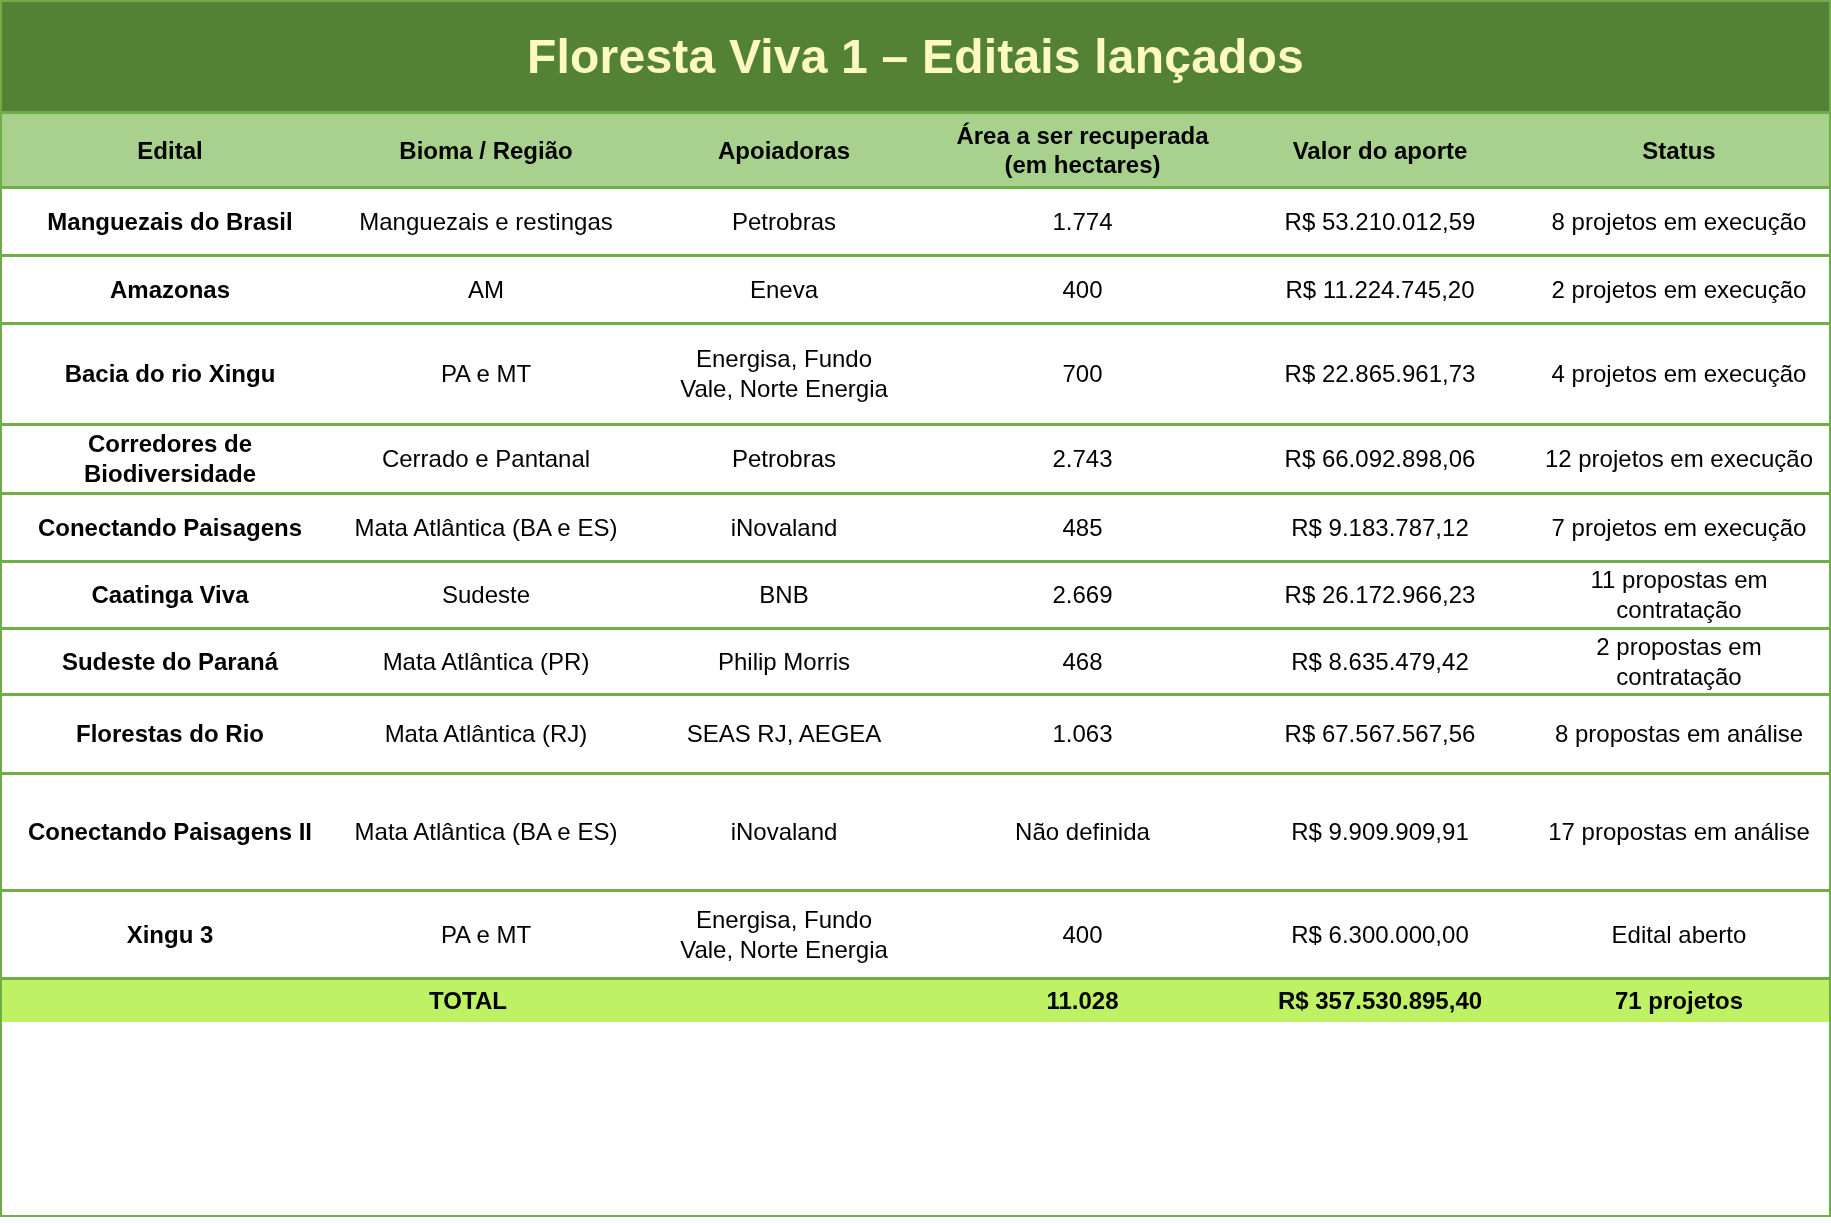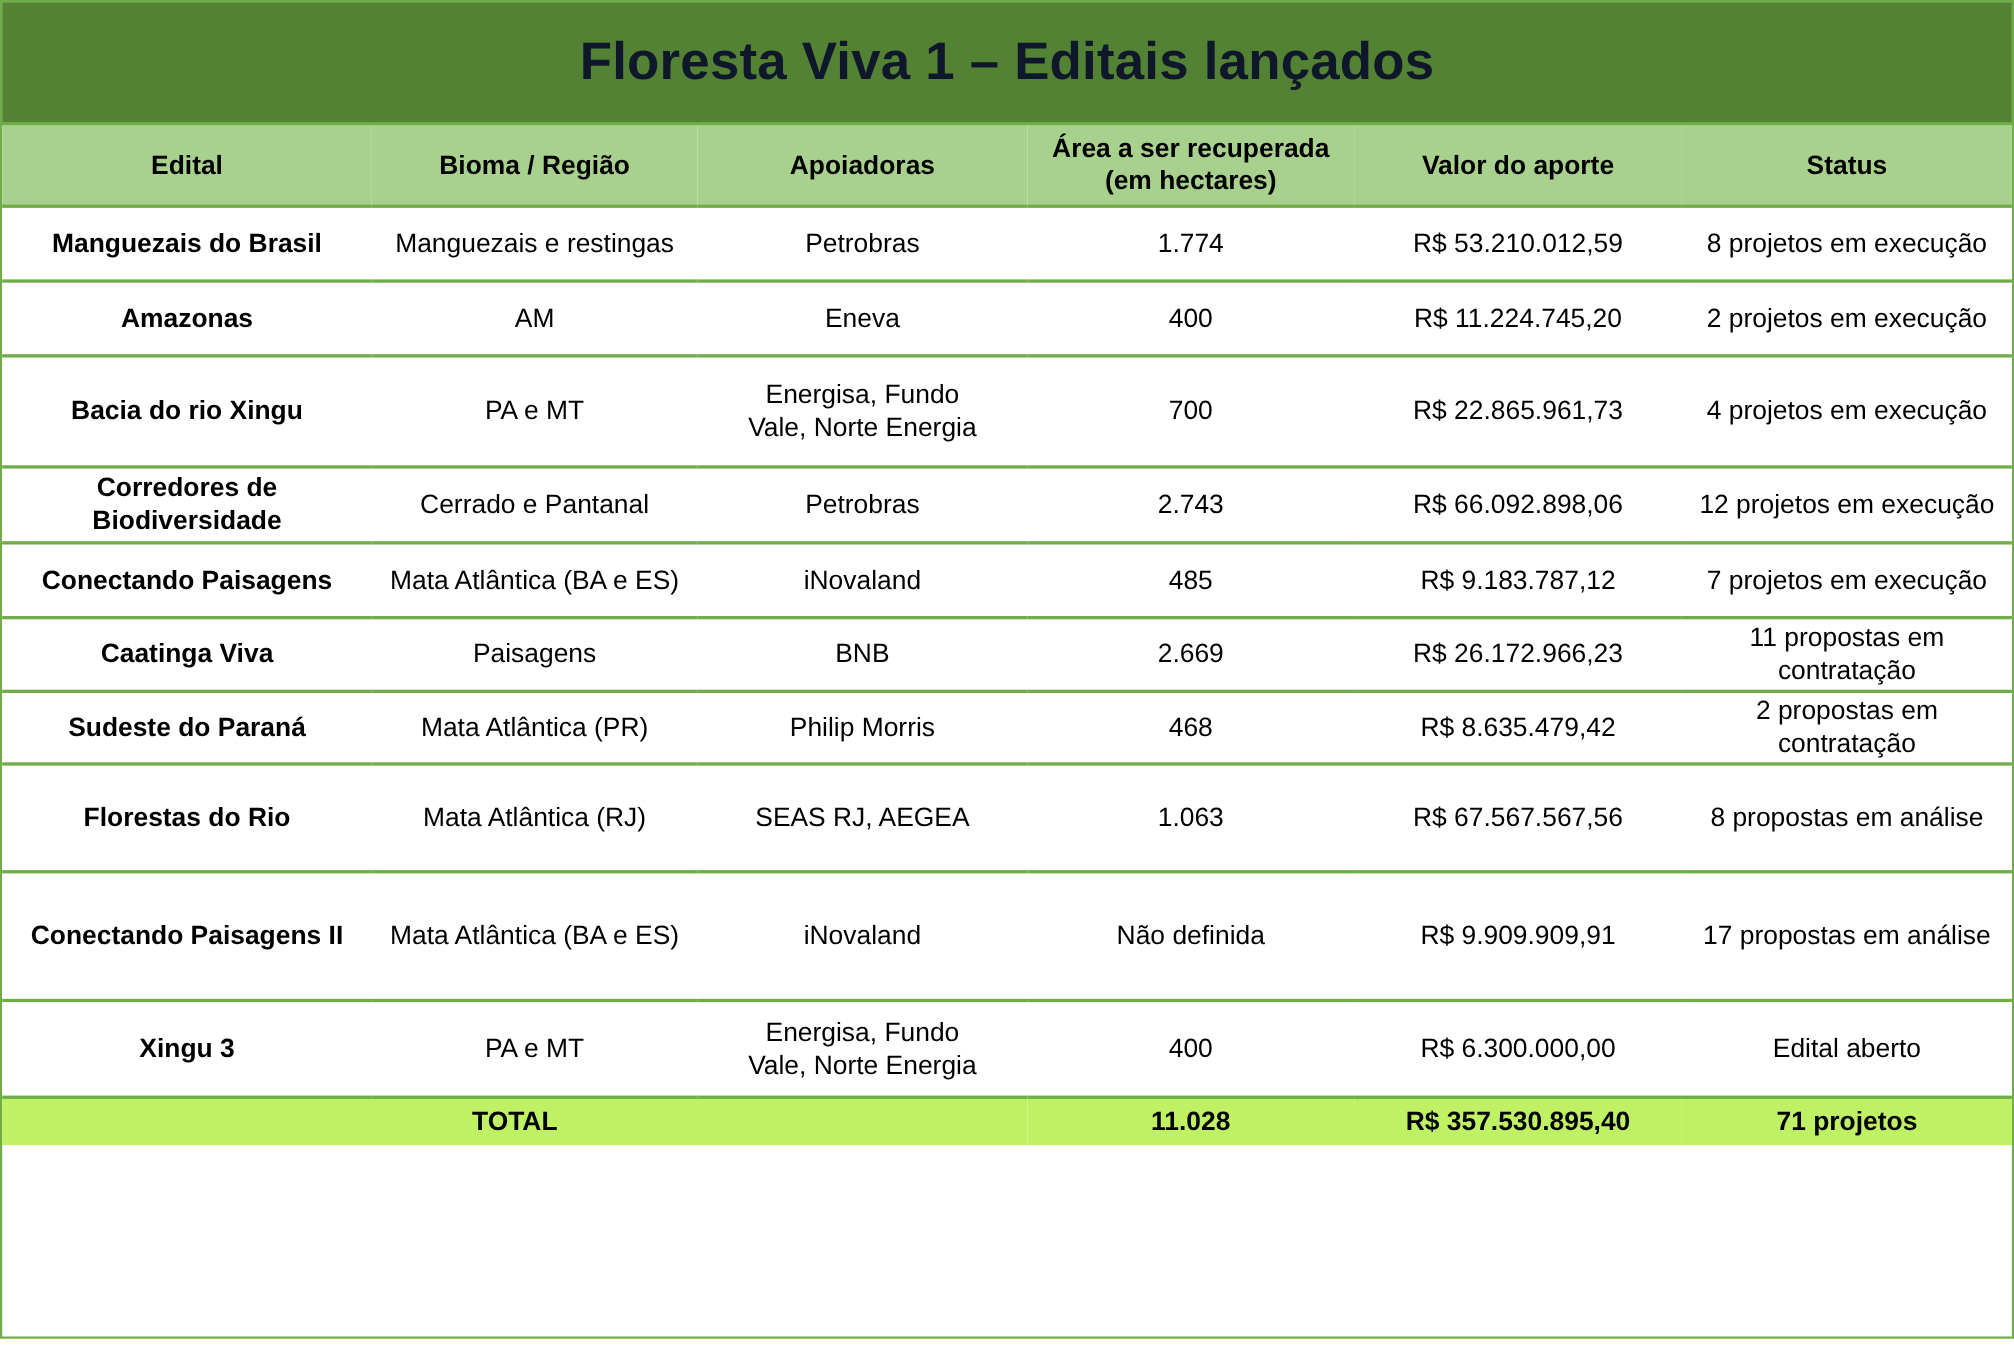--- a/index.html
+++ b/index.html
@@ -1,19 +1,19 @@
 <!DOCTYPE html>
 <html><head>
 <meta charset="utf-8">
 <style>
   html, body { margin: 0; padding: 0; background: #ffffff; }
   body { width: 1831px; height: 1224px; overflow: hidden; font-family: "Liberation Sans", sans-serif; color: #000; }
   .frame { position: absolute; left: 0; top: 0; width: 1827px; height: 1213px; border: 2px solid #70AD47; box-sizing: content-box; }
   .title-bar { position: absolute; left: 0; top: 0; width: 100%; height: 109px; background: #548235; display: flex; align-items: center; justify-content: center; border-bottom: 3px solid #70AD47; box-sizing: content-box; }
-  .title { color: #0f172a; font-weight: bold; font-size: 48px; letter-spacing: 0.2px; }
+  .title { color: #fef9c3; font-weight: bold; font-size: 48px; letter-spacing: 0.2px; }
   table { position: absolute; left: 0; top: 112px; width: 1827px; border-collapse: collapse; table-layout: fixed; }
   col.c1 { width: 336px; } col.c2 { width: 296px; } col.c3 { width: 300px; } col.c4 { width: 297px; } col.c5 { width: 298px; } col.c6 { width: 300px; }
   th { background: #A9D18E; font-weight: bold; font-size: 24px; height: 72px; border-bottom: 3px solid #70AD47; text-align: center; vertical-align: middle; line-height: 29px; padding: 0 4px; }
   td { font-size: 24px; text-align: center; vertical-align: middle; border-bottom: 3px solid #70AD47; line-height: 30px; padding: 0 4px; background: #fff; }
   td.name { font-weight: bold; }
   tr.total td { background: #bef264; font-weight: bold; border-bottom: none; height: 42px; }
 </style>
 </head>
 <body>
 
@@ -77,35 +77,35 @@
       <tr style="height:68px">
         <td class="name">Conectando Paisagens</td>
         <td>Mata Atlântica (BA e ES)</td>
         <td>iNovaland</td>
         <td>485</td>
         <td>R$ 9.183.787,12</td>
         <td>7 projetos em execução</td>
       </tr>
       <tr style="height:67px">
         <td class="name">Caatinga Viva</td>
-        <td>Paisagens</td>
+        <td>Sudeste</td>
         <td>BNB</td>
         <td>2.669</td>
         <td>R$ 26.172.966,23</td>
         <td style="padding:0 55px">11 propostas em contratação</td>
       </tr>
       <tr style="height:66px">
         <td class="name">Sudeste do Paraná</td>
         <td>Mata Atlântica (PR)</td>
         <td>Philip Morris</td>
         <td>468</td>
         <td>R$ 8.635.479,42</td>
         <td style="padding:0 55px">2 propostas em contratação</td>
       </tr>
-      <tr style="height:98px">
+      <tr style="height:79px">
         <td class="name">Florestas do Rio</td>
         <td>Mata Atlântica (RJ)</td>
         <td>SEAS RJ, AEGEA</td>
         <td>1.063</td>
         <td>R$ 67.567.567,56</td>
         <td>8 propostas em análise</td>
       </tr>
       <tr style="height:117px">
         <td class="name" style="padding:0">Conectando Paisagens II</td>
         <td>Mata Atlântica (BA e ES)</td>

